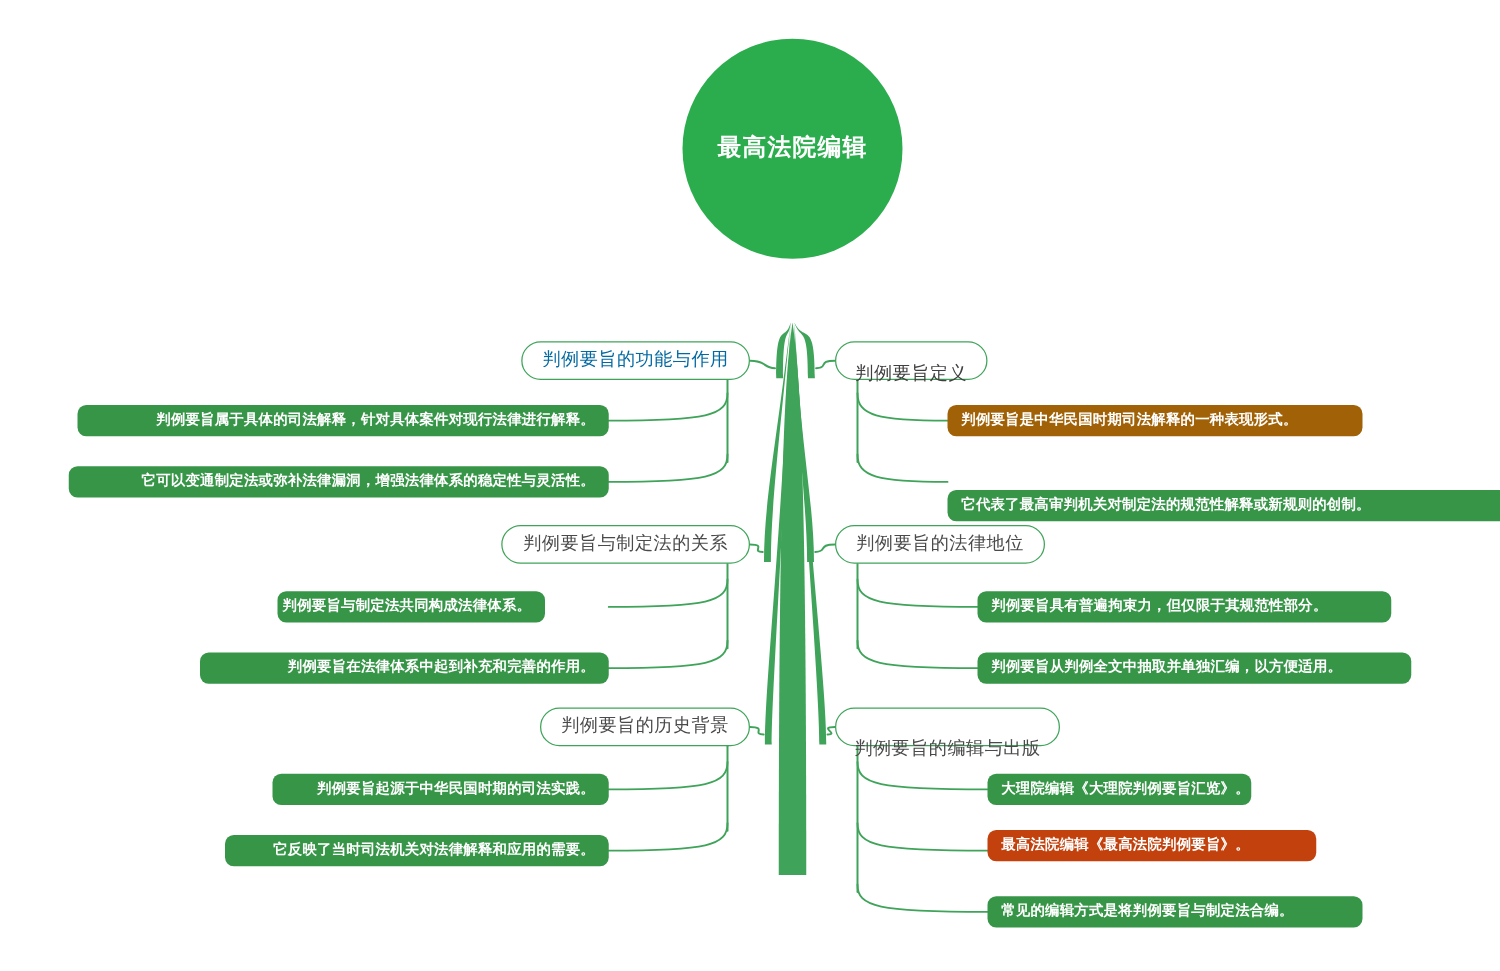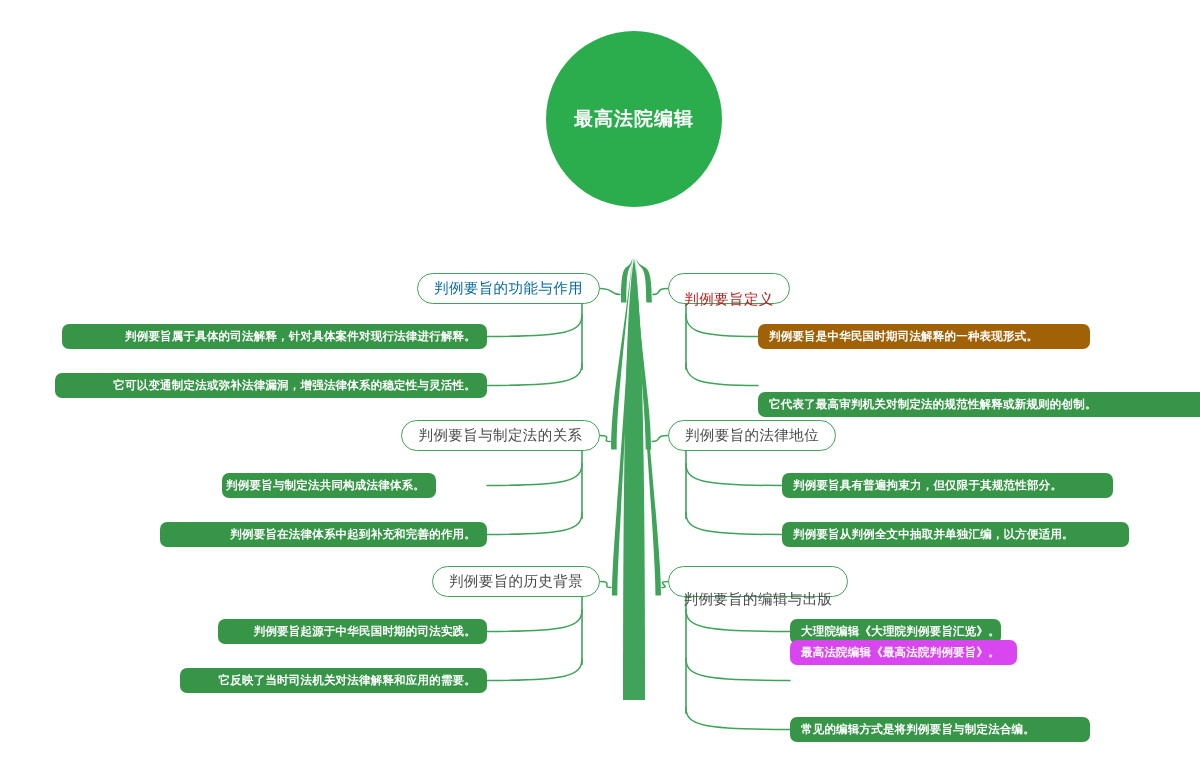--- a/index.html
+++ b/index.html
@@ -153,21 +153,21 @@
   <div class="branch-node" style="left: 417px; top: 273px; width: 183px; background: rgb(255, 255, 255); border-color: rgb(63, 164, 90);">
         <span class="branch-label" style="color: #0369a1;">判例要旨的功能与作用</span>
       </div>
       <div class="leaf-node side-left" style="left: 62px; top: 324px; width: 425px; background: rgb(55, 149, 72);">
         <span class="leaf-label" style="color: rgb(255, 255, 255);">判例要旨属于具体的司法解释，针对具体案件对现行法律进行解释。</span>
       </div>
       <div class="leaf-node side-left" style="left: 55px; top: 373px; width: 432px; background: rgb(55, 149, 72);">
         <span class="leaf-label" style="color: rgb(255, 255, 255);">它可以变通制定法或弥补法律漏洞，增强法律体系的稳定性与灵活性。</span>
       </div>
       <div class="branch-node" style="left: 668px; top: 273px; width: 122px; background: rgb(255, 255, 255); border-color: rgb(63, 164, 90);">
-        <span class="branch-label" style="color: #b91c1c; margin-top: 22px;">判例要旨定义</span>
+        <span class="branch-label" style="color: #404040; margin-top: 22px;">判例要旨定义</span>
       </div>
       <div class="leaf-node side-right" style="left: 758px; top: 324px; width: 332px; background: #a16207;">
         <span class="leaf-label" style="color: rgb(255, 255, 255);">判例要旨是中华民国时期司法解释的一种表现形式。</span>
       </div>
       <div class="leaf-node side-right" style="left: 758px; top: 392px; width: 480px; background: rgb(55, 149, 72);">
         <span class="leaf-label" style="color: rgb(255, 255, 255);">它代表了最高审判机关对制定法的规范性解释或新规则的创制。</span>
       </div>
       <div class="branch-node" style="left: 401px; top: 420px; width: 199px; background: rgb(255, 255, 255); border-color: rgb(63, 164, 90);">
         <span class="branch-label" style="color: rgb(74, 74, 74);">判例要旨与制定法的关系</span>
       </div>
@@ -194,20 +194,20 @@
       </div>
       <div class="leaf-node side-left" style="left: 180px; top: 668px; width: 307px; background: rgb(55, 149, 72);">
         <span class="leaf-label" style="color: rgb(255, 255, 255);">它反映了当时司法机关对法律解释和应用的需要。</span>
       </div>
       <div class="branch-node" style="left: 668px; top: 566px; width: 180px; background: rgb(255, 255, 255); border-color: rgb(63, 164, 90);">
         <span class="branch-label" style="color: rgb(74, 74, 74); margin-top: 36px;">判例要旨的编辑与出版</span>
       </div>
       <div class="leaf-node side-right" style="left: 790px; top: 619px; width: 211px; background: rgb(55, 149, 72);">
         <span class="leaf-label" style="color: rgb(255, 255, 255);">大理院编辑《大理院判例要旨汇览》。</span>
       </div>
-      <div class="leaf-node side-right" style="left: 790px; top: 640px; width: 227px; background: #d946ef;">
+      <div class="leaf-node side-right" style="left: 790px; top: 664px; width: 263px; background: #c2410c;">
         <span class="leaf-label" style="color: rgb(255, 255, 255);">最高法院编辑《最高法院判例要旨》。</span>
       </div>
       <div class="leaf-node side-right" style="left: 790px; top: 717px; width: 300px; background: rgb(55, 149, 72);">
         <span class="leaf-label" style="color: rgb(255, 255, 255);">常见的编辑方式是将判例要旨与制定法合编。</span>
       </div>
     </div>
 </div>
 
 </body></html>

